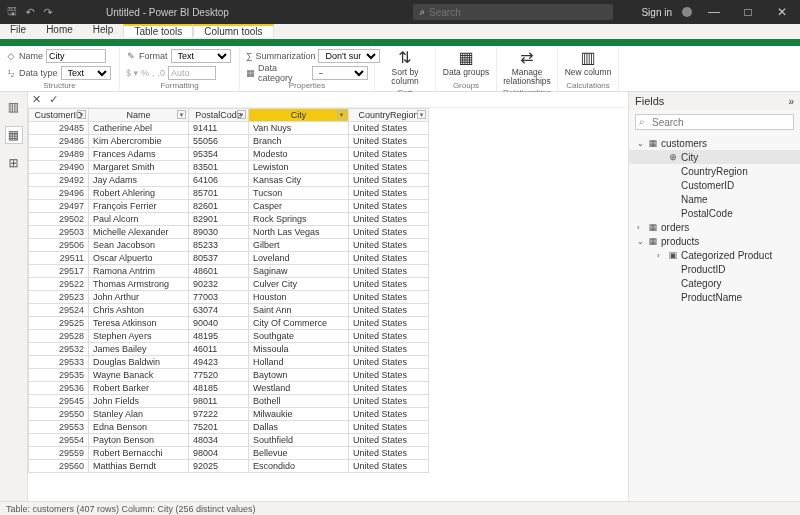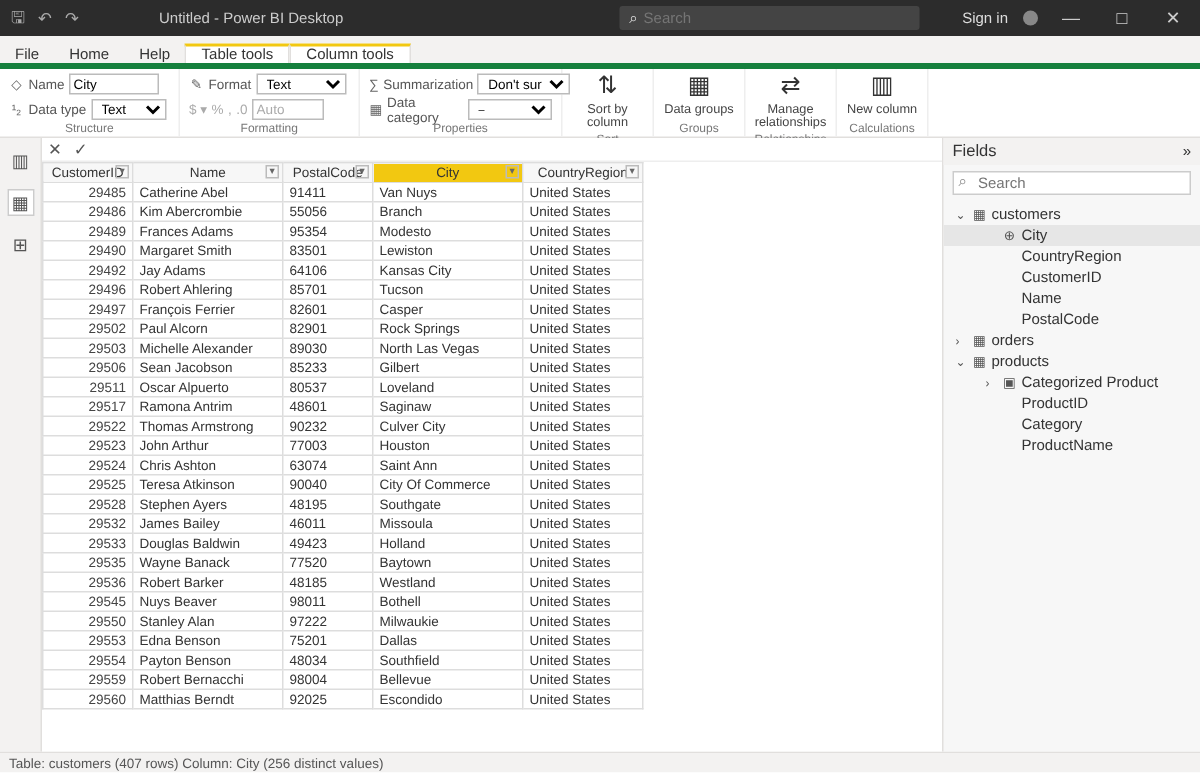--- a/index.html
+++ b/index.html
@@ -5,21 +5,21 @@
 * { box-sizing: border-box; margin: 0; padding: 0; font-family: "Segoe UI", Arial, sans-serif; }
 html, body { width: 800px; height: 515px; overflow: hidden; background: #fff; }
 .titlebar { height: 24px; background: #2c2c2c; color: #ddd; display: flex; align-items: center; font-size: 10px; }
 .titlebar .tb-left { display: flex; align-items: center; gap: 6px; padding-left: 6px; }
 .titlebar .tb-icon { width: 12px; height: 12px; display: inline-flex; align-items: center; justify-content: center; color: #aaa; font-size: 11px; }
 .titlebar .tb-title { margin-left: 52px; color: #ccc; }
 .titlebar .search-wrap { margin-left: auto; display: flex; align-items: center; background: #444; height: 16px; border-radius: 2px; padding: 0 6px; width: 200px; }
 .titlebar .search-wrap input { background: transparent; border: none; color: #ccc; font-size: 10px; outline: none; width: 100%; }
 .titlebar .tb-right { display: flex; align-items: center; gap: 10px; margin-left: 28px; padding-right: 6px; }
 .titlebar .tb-right .sys { width: 24px; text-align: center; font-size: 12px; color: #ccc; }
-.menubar { height: 22px; background: #f3f2f1; border-bottom: 4px solid #15803d; display: flex; align-items: flex-end; font-size: 10px; }
+.menubar { height: 22px; background: #f3f2f1; border-bottom: 7px solid #15803d; display: flex; align-items: flex-start; font-size: 10px; }
 .menubar .mitem { padding: 0 10px; display: flex; align-items: center; color: #333; }
 .menubar .mitem.active { background: #fff; border-top: 2px solid #f2c811; border-left: 1px solid #e1dfdd; border-right: 1px solid #e1dfdd; }
 .ribbon { height: 46px; background: #fff; border-bottom: 1px solid #e1dfdd; display: flex; font-size: 9px; color: #555; }
 .rgroup { border-right: 1px solid #eee; padding: 2px 6px 0 6px; display: flex; flex-direction: column; justify-content: space-between; }
 .rgroup .rrow { display: flex; align-items: center; gap: 3px; height: 16px; }
 .rgroup .rlabel { color: #777; font-size: 8px; text-align: center; padding-bottom: 1px; }
 .rgroup input, .rgroup select { font-size: 9px; height: 14px; border: 1px solid #bbb; background: #fff; padding: 0 2px; }
 .rgroup .icon { width: 10px; text-align: center; color: #666; }
 .rbig { display: flex; flex-direction: column; align-items: center; justify-content: center; width: 48px; padding: 2px 0; }
 .rbig .bicon { font-size: 16px; color: #333; height: 16px; line-height: 16px; }
@@ -324,21 +324,21 @@
             </tr>
             <tr>
               <td class="idcell">29536</td>
               <td>Robert Barker</td>
               <td>48185</td>
               <td>Westland</td>
               <td>United States</td>
             </tr>
             <tr>
               <td class="idcell">29545</td>
-              <td>Nuys Beaver</td>
+              <td>John Fields</td>
               <td>98011</td>
               <td>Bothell</td>
               <td>United States</td>
             </tr>
             <tr>
               <td class="idcell">29550</td>
               <td>Stanley Alan</td>
               <td>97222</td>
               <td>Milwaukie</td>
               <td>United States</td>

